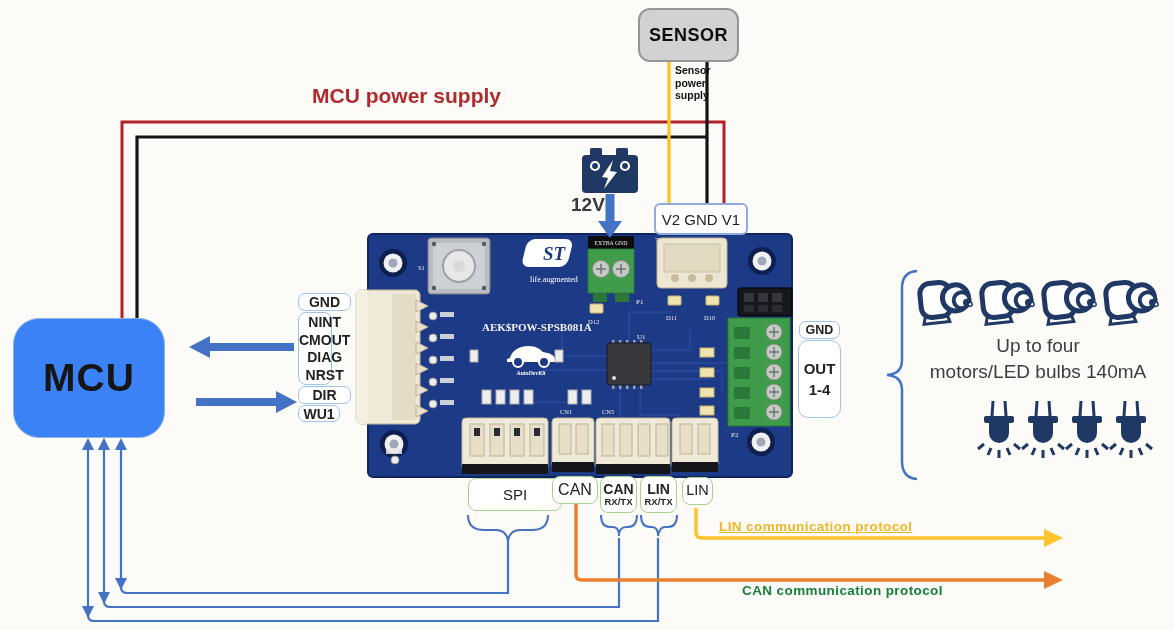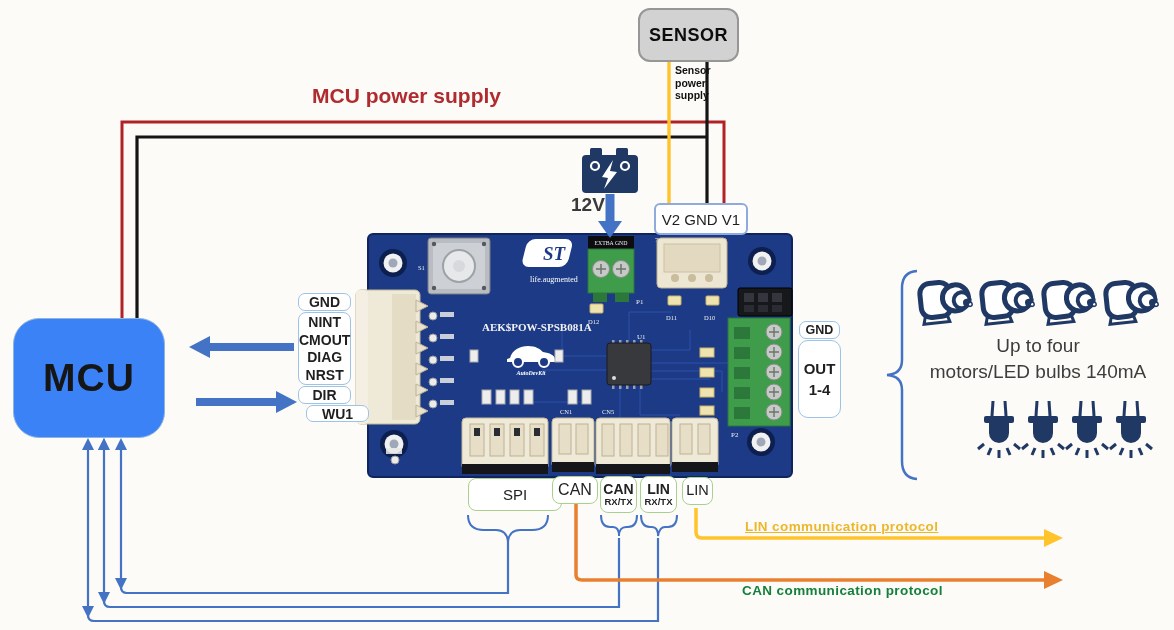--- a/index.html
+++ b/index.html
@@ -24,21 +24,21 @@
   .sensor-box{position:absolute;left:638px;top:8px;width:97px;height:50px;background:#D2D2D2;
               border:2.5px solid #969696;border-radius:12px;display:flex;align-items:center;
               justify-content:center;font-size:18px;font-weight:700;color:#0d0d0d;letter-spacing:.5px;}
   .supply-box{position:absolute;left:654px;top:203px;width:90px;height:28px;background:#fff;
               border:2px solid #8FAADC;border-radius:6px;display:flex;align-items:center;
               justify-content:center;font-size:15px;color:#1F1F1F;}
   .red-title{position:absolute;left:312px;top:84px;font-size:21px;font-weight:500;color:#B02B2F;}
   .sensor-supply{position:absolute;left:675px;top:64px;font-size:10.5px;font-weight:700;
                  color:#101010;line-height:1.2;}
   .v12{position:absolute;left:571px;top:194px;font-size:19px;font-weight:600;color:#3A3A3A;}
-  .proto-lin{position:absolute;left:745px;top:519px;font-size:13.5px;font-weight:600;
+  .proto-lin{position:absolute;left:719px;top:519px;font-size:13.5px;font-weight:600;
              color:#EDB72B;letter-spacing:.4px;text-decoration:underline;}
   .proto-can{position:absolute;left:742px;top:583px;font-size:13.5px;font-weight:600;
              color:#15803d;letter-spacing:.4px;}
   .load-caption{position:absolute;left:900px;top:333px;width:276px;text-align:center;
                 font-size:19px;color:#3D3D3D;line-height:1.35;}
 </style>
 </head>
 <body>
 
 <div class="stage">
@@ -392,28 +392,28 @@
   <div class="sensor-supply pre" style="z-index:3;">Sensor
 power
 supply</div>
 
   <div class="v12" style="z-index:3;">12V</div>
   <div class="supply-box" style="z-index:3;">V2 GND V1</div>
 
   <div class="mcu-box" style="z-index:3;">MCU</div>
 
   <div class="lbl-box" style="left:298px;top:293px;width:53px;height:18px;font-size:14px;z-index:3;">GND</div>
-  <div class="pin-group" style="left:298px;top:312px;width:53px;height:73px;z-index:3;">
+  <div class="pin-group" style="left:298px;top:312px;width:34px;height:73px;z-index:3;">
     <div>NINT</div>
     <div>CMOUT</div>
     <div>DIAG</div>
     <div>NRST</div>
   </div>
   <div class="lbl-box" style="left:298px;top:386px;width:53px;height:18px;font-size:14px;z-index:3;">DIR</div>
-  <div class="lbl-box" style="left:298px;top:405px;width:63px;height:17px;font-size:14px;z-index:3;margin-left:8px;">WU1</div>
+  <div class="lbl-box" style="left:298px;top:405px;width:42px;height:17px;font-size:14px;z-index:3;">WU1</div>
 
   <div class="lbl-box" style="left:799px;top:321px;width:41px;height:18px;font-size:12.5px;z-index:3;">GND</div>
   <div class="lbl-box pre" style="left:798px;top:340px;width:43px;height:78px;font-size:15px;font-weight:700;border-radius:10px;text-align:center;line-height:1.4;z-index:3;">OUT
 1-4</div>
 
   <div class="port-box" style="left:468px;top:478px;width:94px;height:33px;font-size:15px;z-index:3;">
     <span>SPI</span>
   </div>
   <div class="port-box" style="left:552px;top:476px;width:46px;height:28px;font-size:16px;z-index:3;">
     <span>CAN</span>

